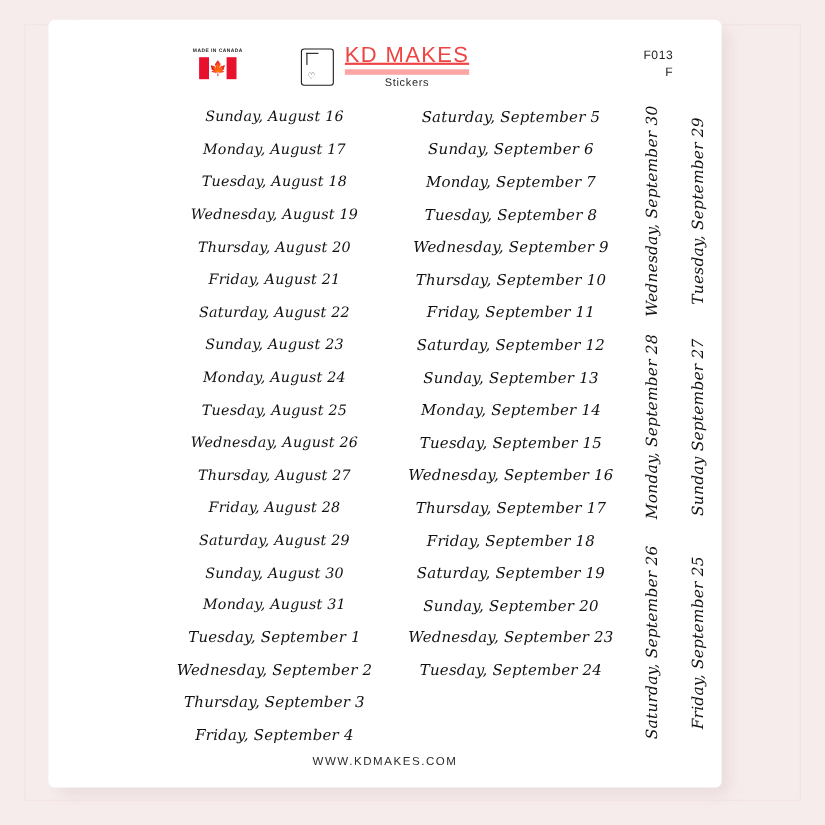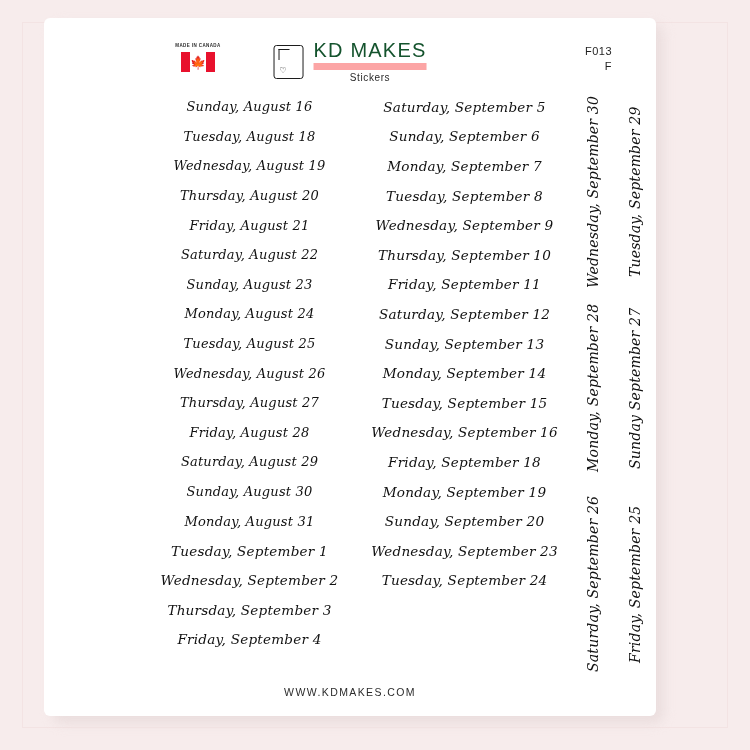--- a/index.html
+++ b/index.html
@@ -130,31 +130,32 @@
     left: 5px;
     bottom: 3px;
     font-size: 8px;
     color: #1c1c1c;
     line-height: 1;
   }
   .brand-text { text-align: left; }
   .brand-name {
     font-size: 20px;
     letter-spacing: 1.2px;
-    color: #14532d;
+    color: #ef4444;
     font-weight: 400;
     line-height: 1;
+    text-decoration: underline;
   }
   .brand-sub {
     font-size: 10px;
     letter-spacing: .6px;
     color: #2a2a2a;
     text-align: center;
     margin-top: 3px;
-    border-top: 7px solid #fca5a5;
+    border-top: 5px solid #fca5a5;
     padding-top: 2px;
   }
   .sku {
     position: absolute;
     right: 44px;
     top: 26px;
     text-align: right;
     font-size: 11px;
     color: #1f1f1f;
     line-height: 1.35;
@@ -272,20 +273,21 @@
       <div class="sku">
         <div>F013</div>
         <div>F</div>
       </div>
     </div>
 
     <div class="cols">
 
       <div class="col col-a">
         <div class="sticker">Sunday, August 16</div>
+        <div class="sticker">Monday, August 17</div>
         <div class="sticker">Tuesday, August 18</div>
         <div class="sticker">Wednesday, August 19</div>
         <div class="sticker">Thursday, August 20</div>
         <div class="sticker">Friday, August 21</div>
         <div class="sticker">Saturday, August 22</div>
         <div class="sticker">Sunday, August 23</div>
         <div class="sticker">Monday, August 24</div>
         <div class="sticker">Tuesday, August 25</div>
         <div class="sticker">Wednesday, August 26</div>
         <div class="sticker">Thursday, August 27</div>
@@ -305,22 +307,23 @@
         <div class="sticker small">Monday, September 7</div>
         <div class="sticker small">Tuesday, September 8</div>
         <div class="sticker small">Wednesday, September 9</div>
         <div class="sticker small">Thursday, September 10</div>
         <div class="sticker small">Friday, September 11</div>
         <div class="sticker small">Saturday, September 12</div>
         <div class="sticker small">Sunday, September 13</div>
         <div class="sticker small">Monday, September 14</div>
         <div class="sticker small">Tuesday, September 15</div>
         <div class="sticker small">Wednesday, September 16</div>
+        <div class="sticker small">Thursday, September 17</div>
         <div class="sticker small">Friday, September 18</div>
-        <div class="sticker small">Monday, September 19</div>
+        <div class="sticker small">Saturday, September 19</div>
         <div class="sticker small">Sunday, September 20</div>
         <div class="sticker small">Wednesday, September 23</div>
         <div class="sticker small">Tuesday, September 24</div>
       </div>
 
       <div class="vcol">
         <div class="vgroup g1">
           <div class="vsticker">Tuesday, September 29</div>
           <div class="vsticker">Wednesday, September 30</div>
         </div>

